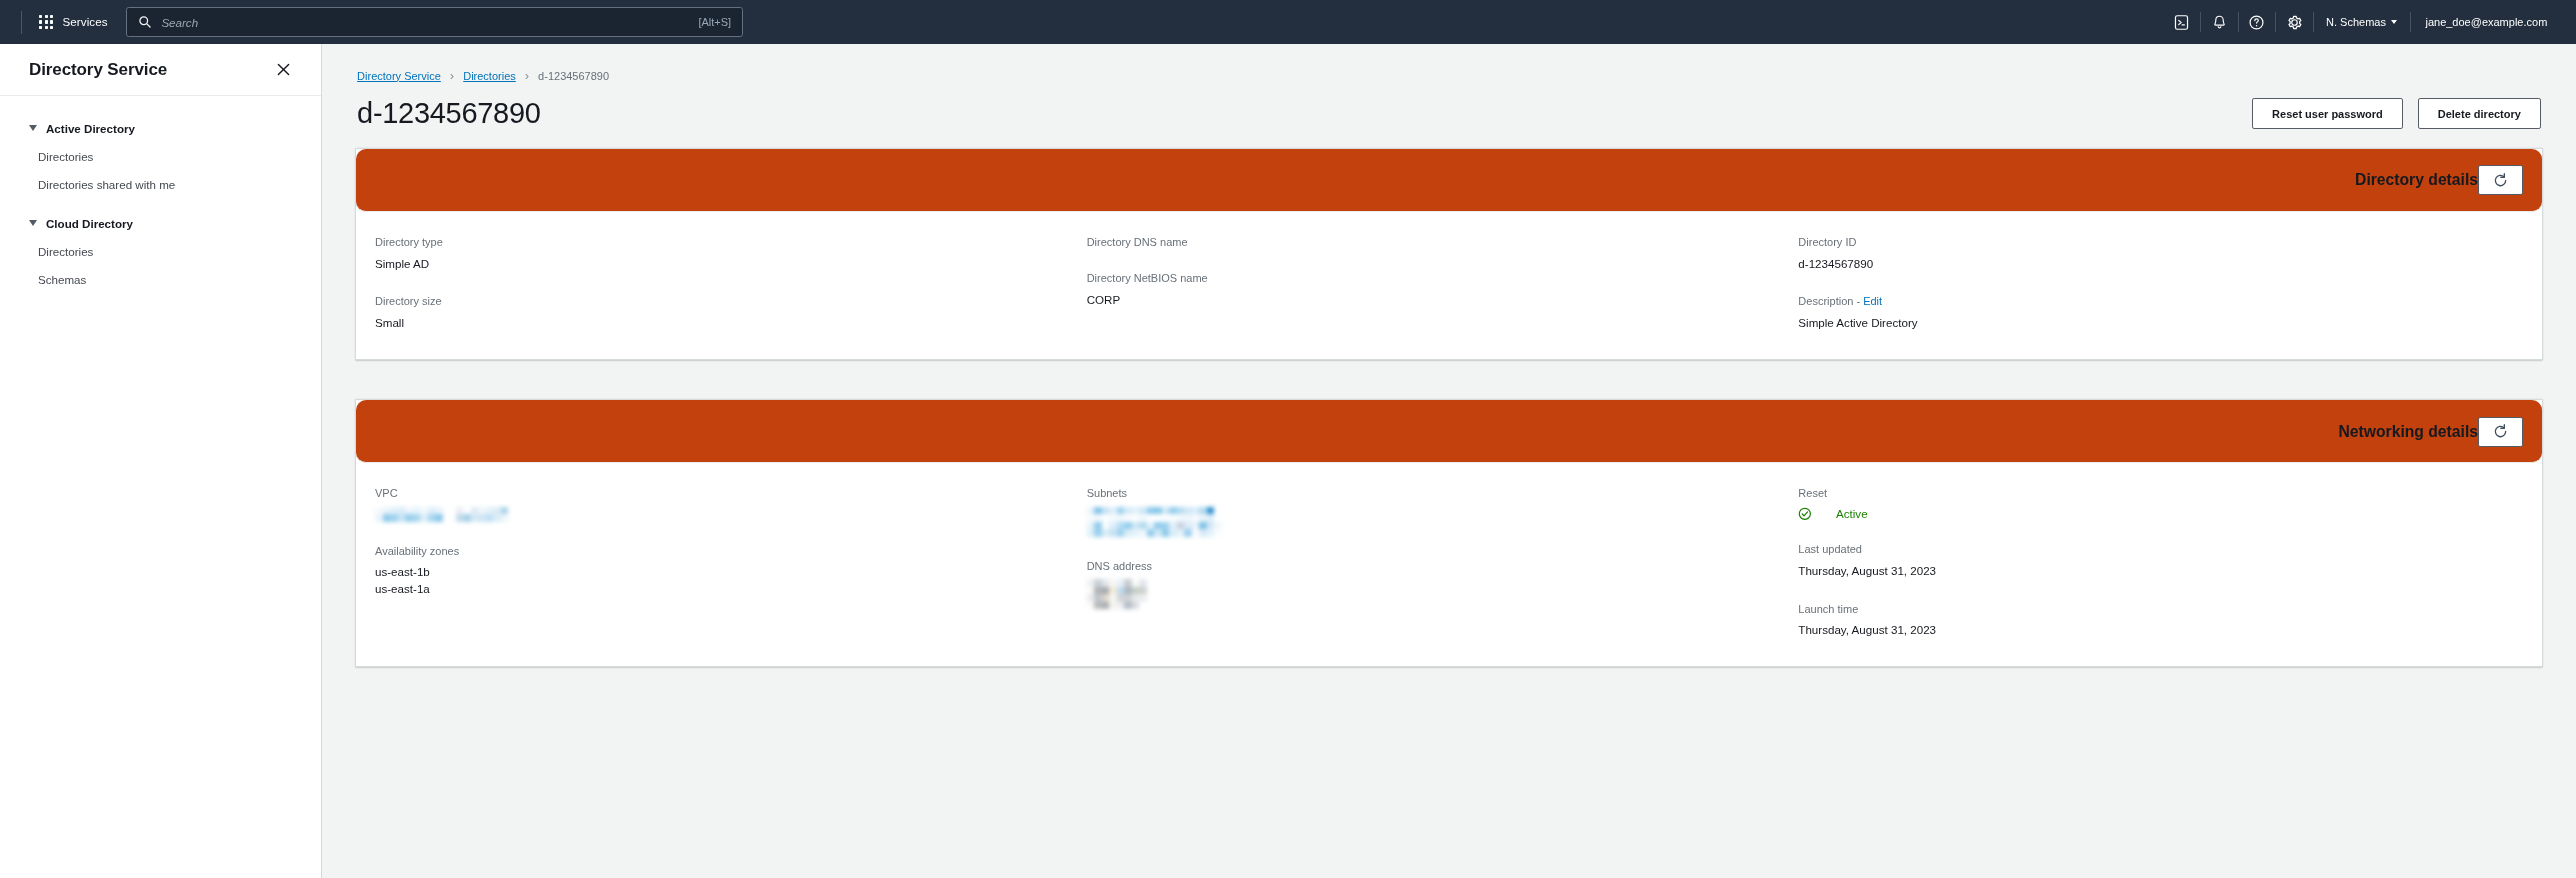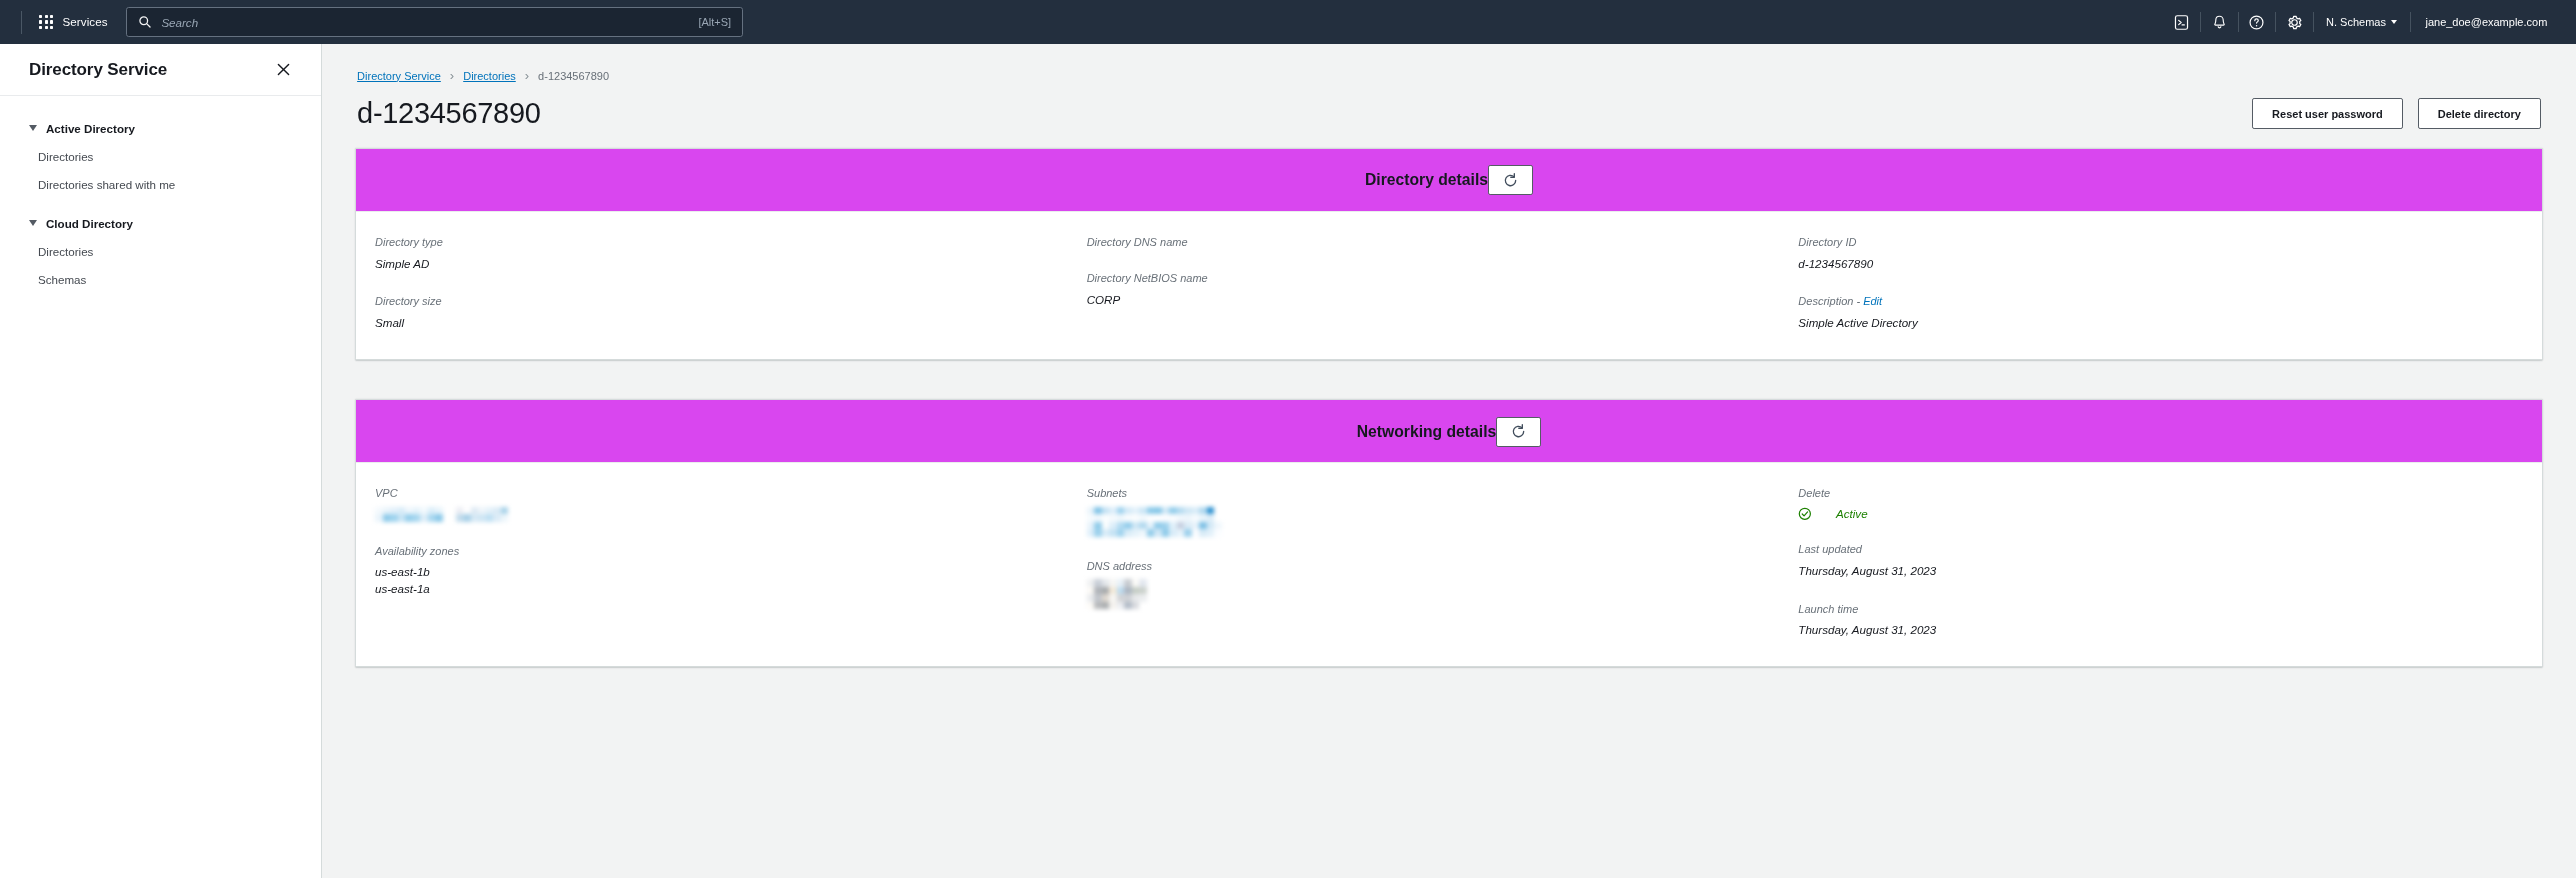--- a/index.html
+++ b/index.html
@@ -246,27 +246,28 @@
 
   
   .card {
     background: #ffffff;
     border: 0.7px solid #d5dbdb;
     border-radius: 1.4px;
     box-shadow: 0 0.7px 1.4px rgba(0,28,36,.18);
     margin-bottom: 20.5px;
   }
   .card-header {
-    background: #d946ef;
+    background: #c2410c;
     border-bottom: 0.7px solid #eaeded;
     padding: 16.4px 19px 15.7px 19px;
     display: flex;
     align-items: center;
-    justify-content: center;
+    justify-content: flex-end;
     min-height: 53px;
+    border-radius: 10px;
   }
   .card-title {
     font-size: 15.7px;
     font-weight: bold;
     color: #16191f;
   }
   .icon-btn {
     width: 45px;
     height: 30px;
     background: #ffffff;
@@ -274,21 +275,20 @@
     border-radius: 2.1px;
     display: flex;
     align-items: center;
     justify-content: center;
     cursor: pointer;
   }
 
   .card-body {
     padding: 23px 32px 27px 19px;
     display: flex;
-    font-style: italic;
   }
   .col {
     flex: 1 1 0;
     padding-right: 25px;
   }
   .field { margin-bottom: 22px; }
   .field:last-child { margin-bottom: 0; }
   .field-label {
     font-size: 11px;
     color: #687078;
@@ -732,21 +732,21 @@
                     <i style="background:#d8dade"></i>
                     <i style="background:#ffffff"></i>
                   </span>
               </span>
             </div>
           </div>
         </div>
 
         <div class="col">
           <div class="field">
-            <div class="field-label">Delete</div>
+            <div class="field-label">Reset</div>
             <div class="status-line">
               <svg width="13.7" height="13.7" viewBox="0 0 20 20">
                 <circle cx="10" cy="10" r="8.1" fill="none" stroke="#1d8102" stroke-width="1.8"></circle>
                 <polyline points="6.2,10.2 8.9,12.9 14,7.2" fill="none" stroke="#1d8102" stroke-width="1.8" stroke-linecap="round" stroke-linejoin="round"></polyline>
               </svg>
               <span class="status-text">Active</span>
             </div>
           </div>
           <div class="field">
             <div class="field-label">Last updated</div>

